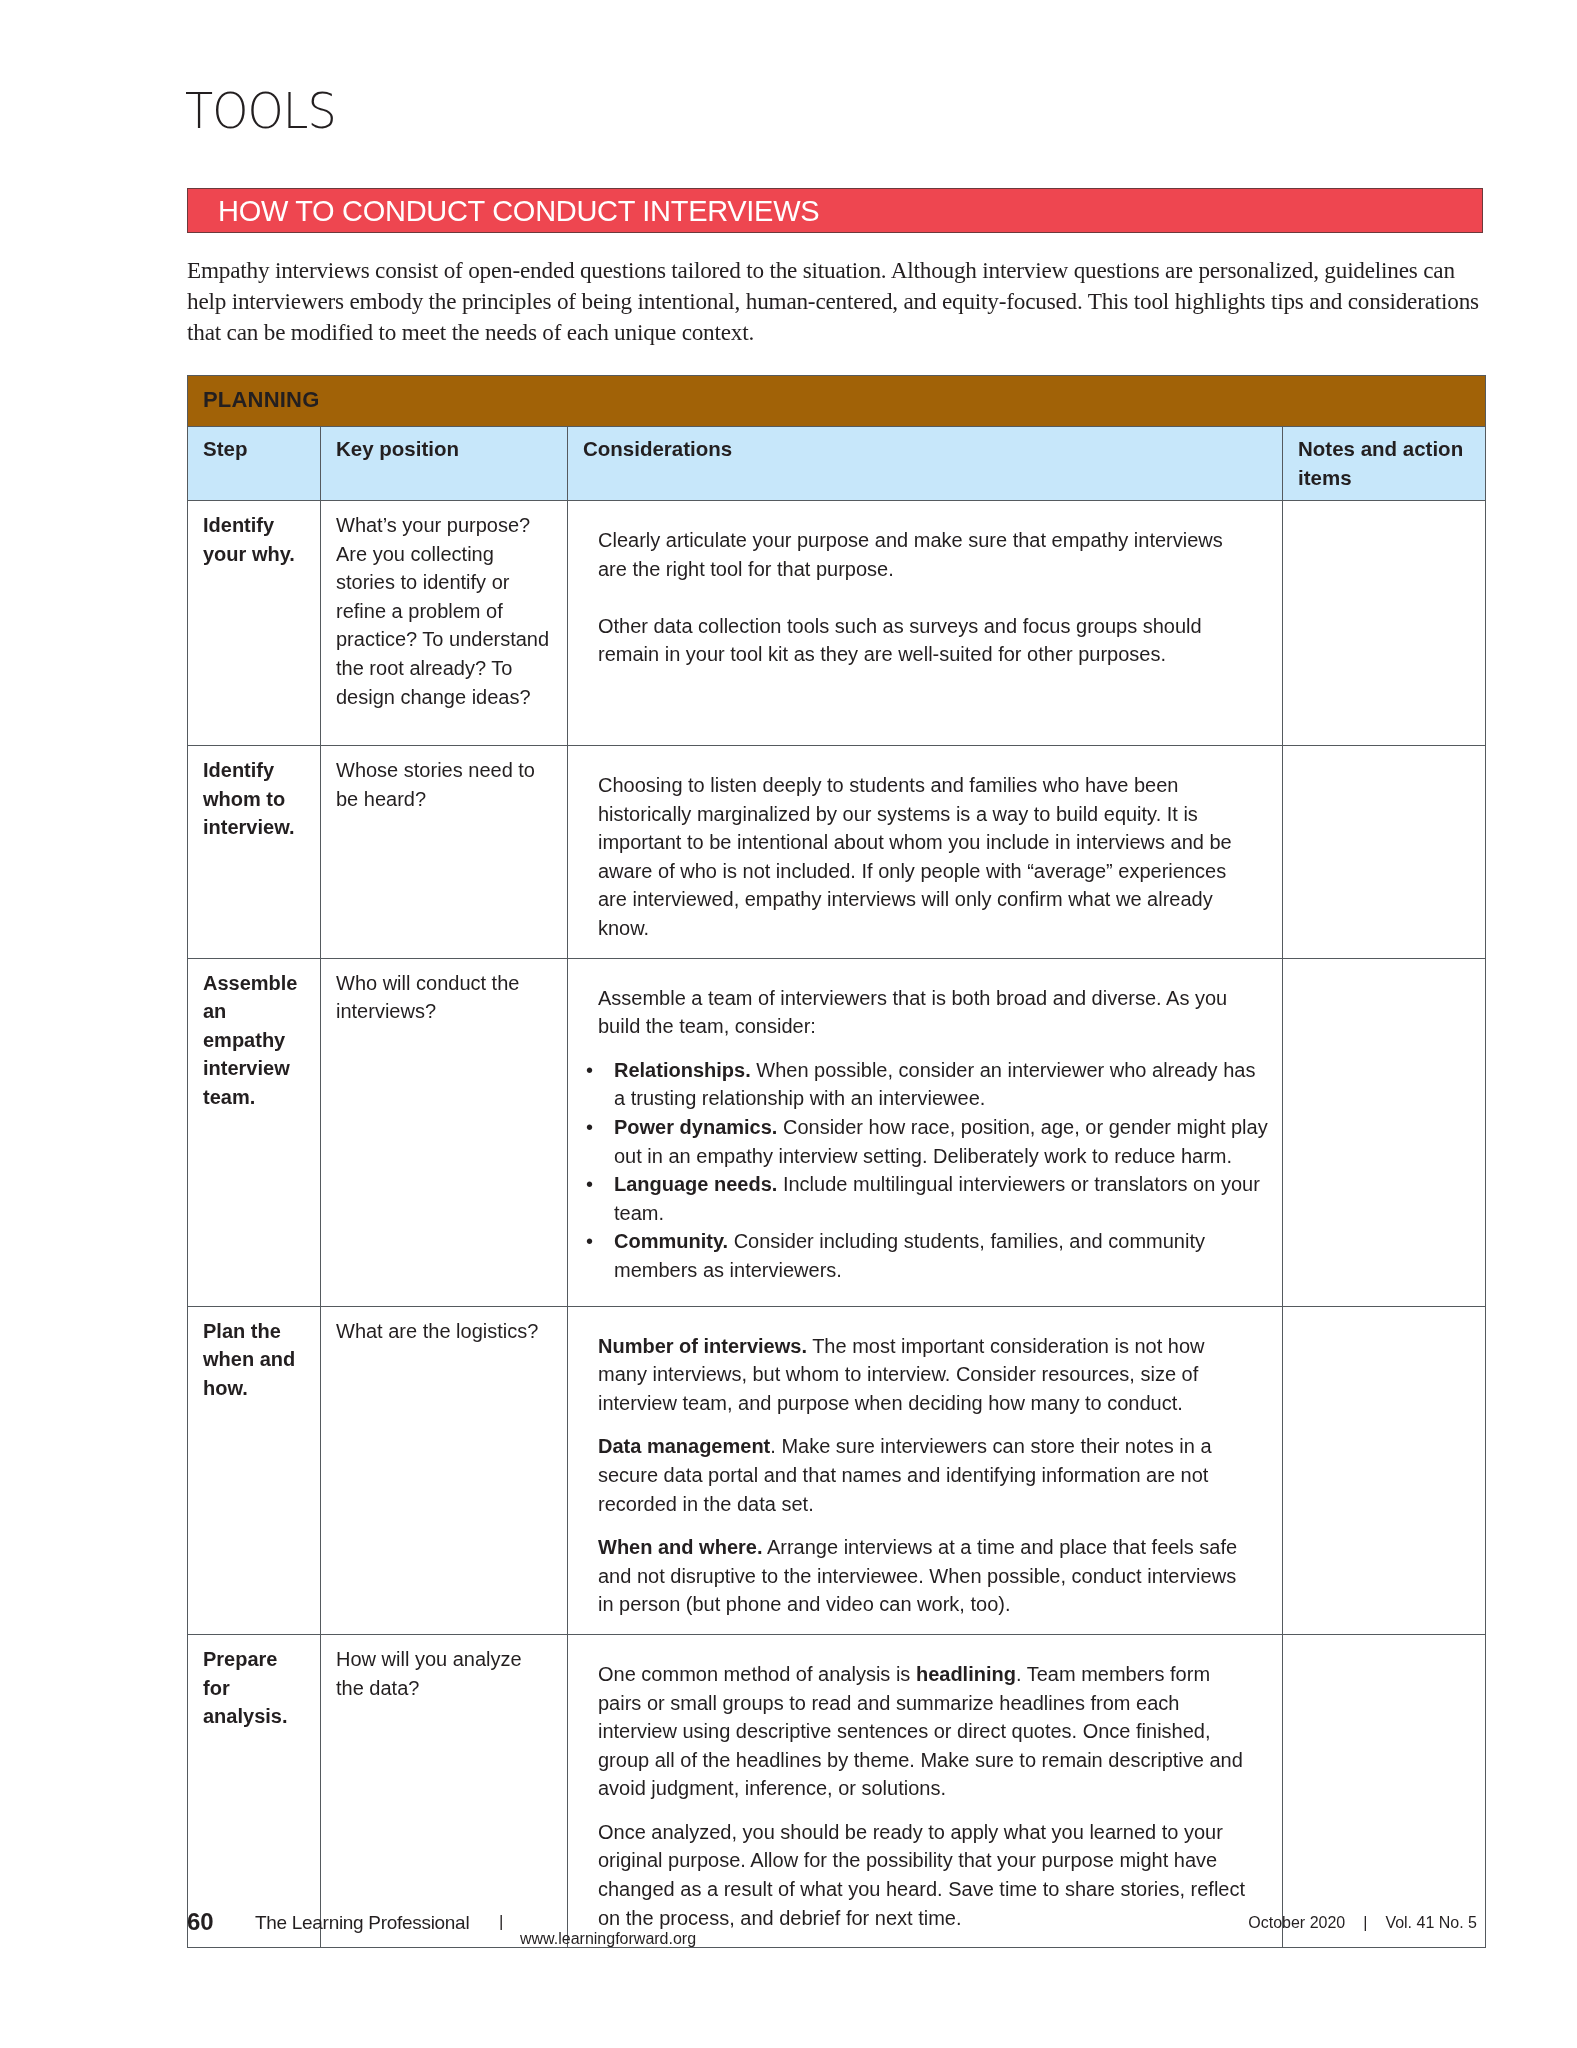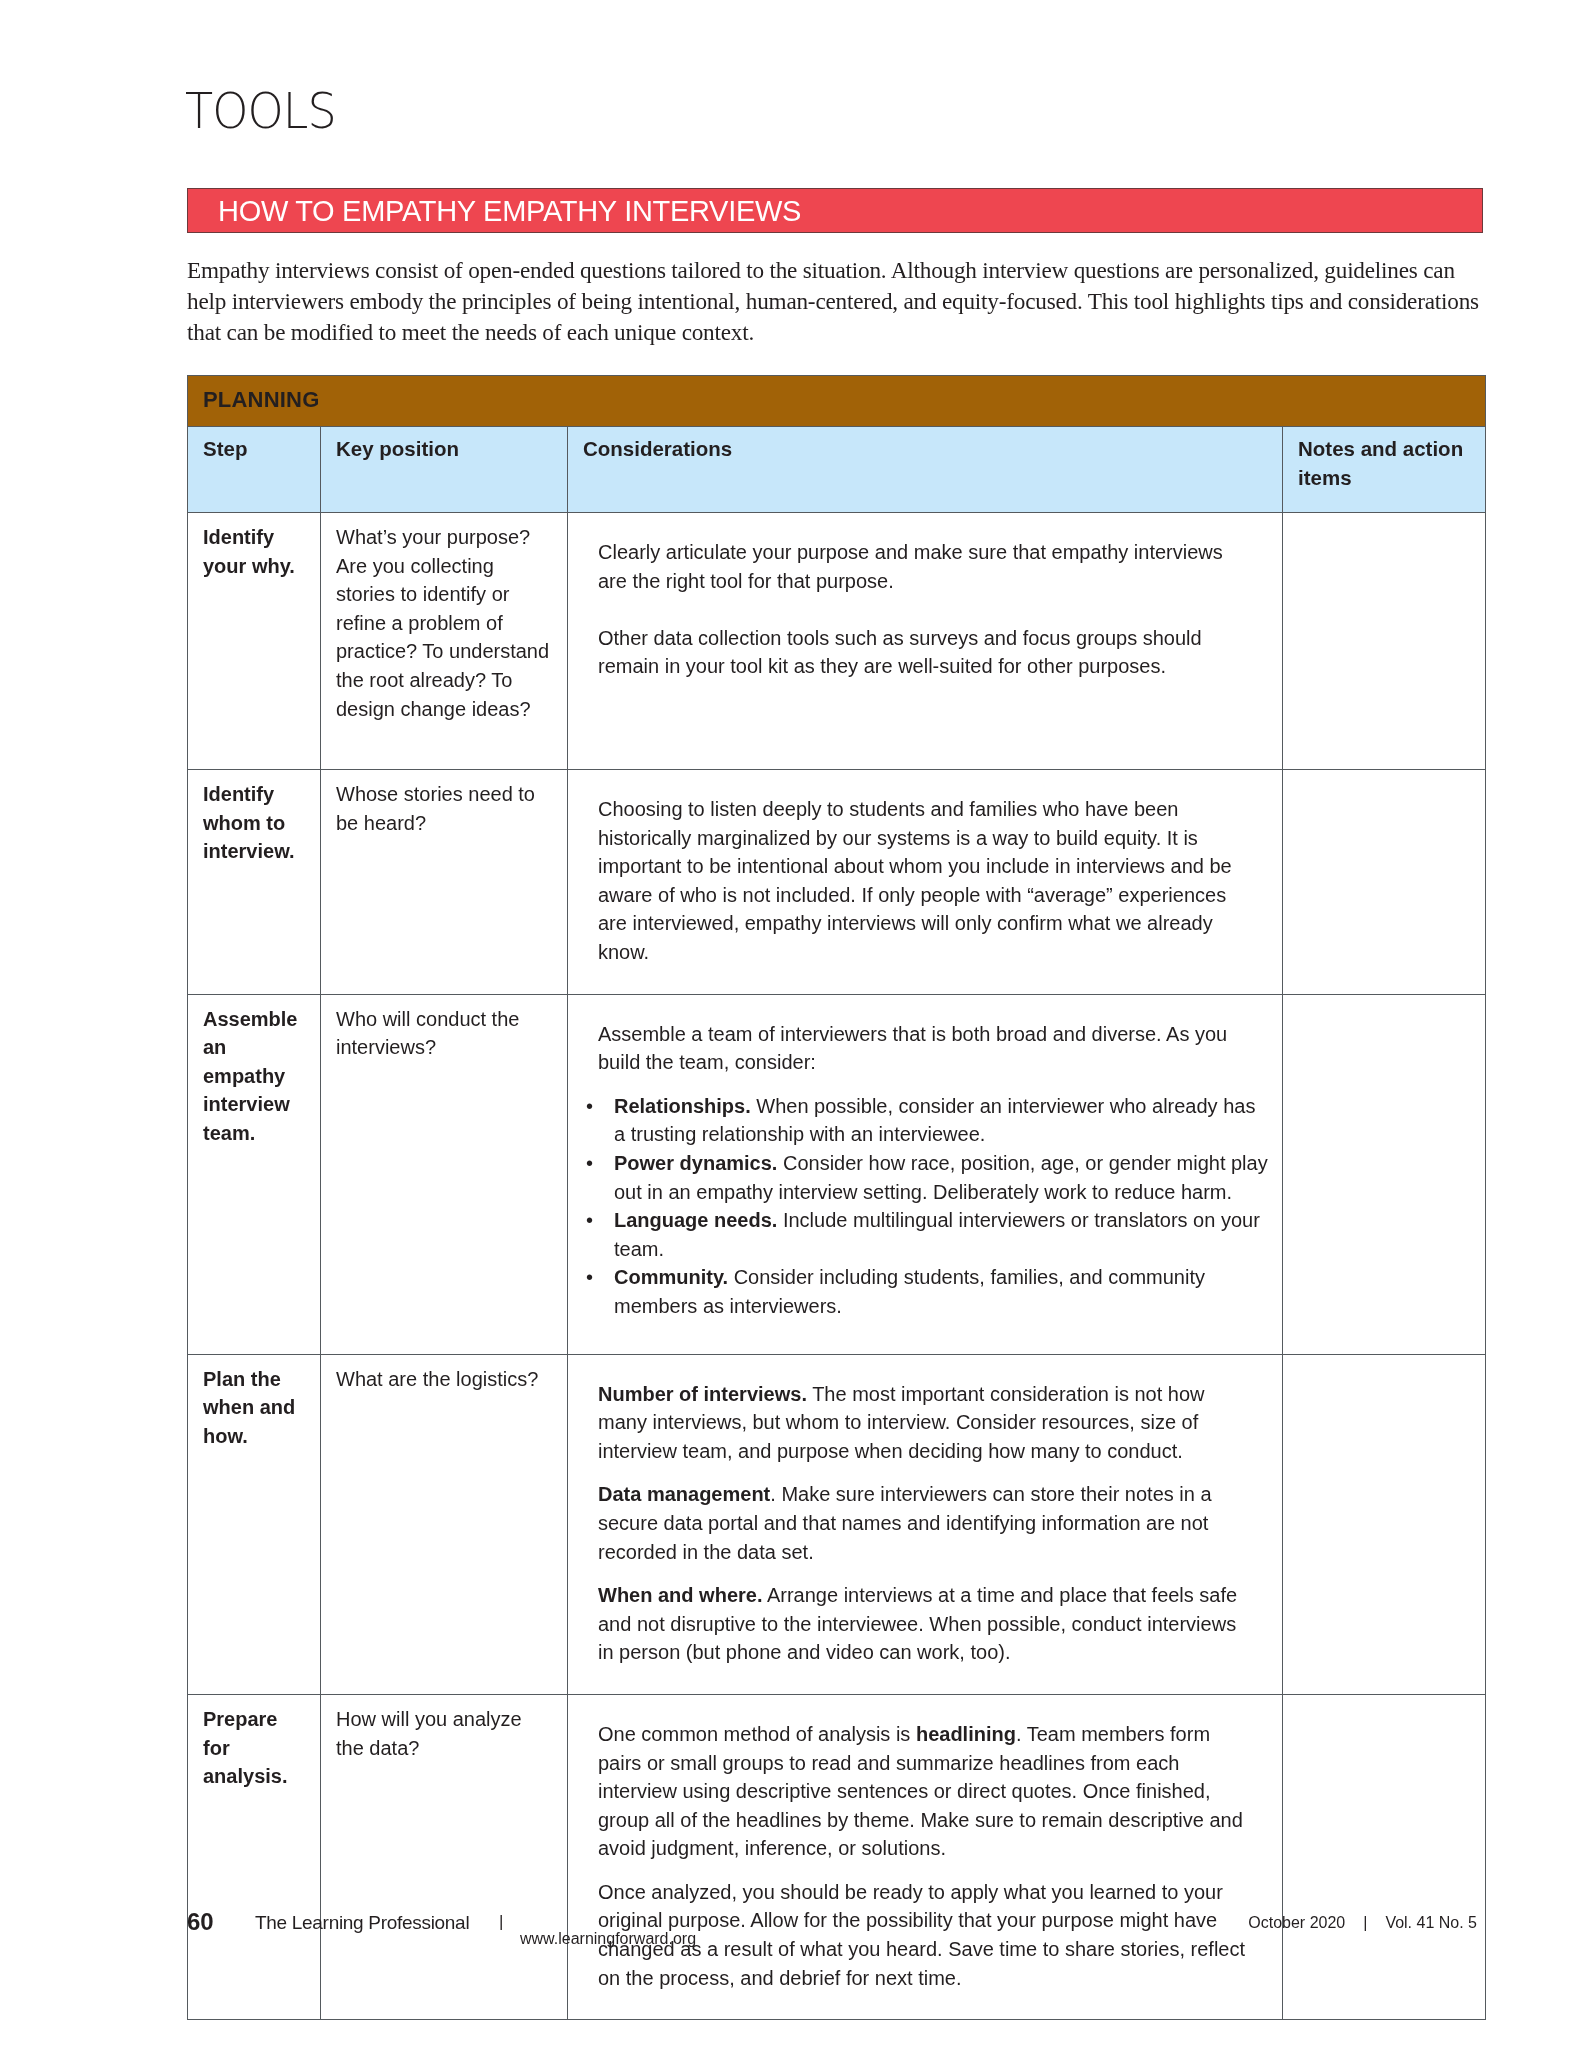--- a/index.html
+++ b/index.html
@@ -21,21 +21,21 @@
   .intro {
     position: absolute; left: 187px; top: 255px; width: 1300px;
     font-family: Liberation Serif, serif; font-size: 23.2px; line-height: 31px; color: #231f20;
     margin: 0; letter-spacing: -0.2px;
   }
   .tbl {
     position: absolute; left: 187px; top: 375px; width: 1298px;
     border-collapse: collapse; table-layout: fixed;
     font-family: "Liberation Sans", sans-serif; font-size: 20px; line-height: 28.6px; color: #231f20;
   }
-  .tbl td, .tbl th { border: 1.5px solid #555a5e; vertical-align: top; padding: 10px 14px 12px 15px; text-align: left; }
+  .tbl td, .tbl th { border: 1.5px solid #555a5e; vertical-align: top; padding: 10px 14px 0 15px; text-align: left; }
   .tbl .planning td { background: #a16207; height: 40px; padding: 10px 14px 0 15px; font-weight: 700; font-size: 22px; letter-spacing: 0.2px; }
   .tbl .hdr th { background: #c7e7fa; height: 65px; font-weight: 700; font-size: 20.5px; padding-top: 8px; }
   .tbl .step { font-weight: 700; }
   .tbl .r1 td { height: 234px; }
   .tbl .r2 td { height: 180px; }
   .tbl .r3 td { height: 337px; }
   .tbl .r4 td { height: 298px; }
   .tbl .r5 td { height: 286px; }
   .para { margin: 15px; }
   .gap { margin-top: 28.6px; }
@@ -52,21 +52,21 @@
   .footer .right { position: absolute; right: 0; top: 4px; font-size: 16px; white-space: nowrap; }
   .footer .right span { display: inline-block; }
   .footer .right .sep2 { margin: 0 18px; }
 </style>
 </head>
 <body>
 
 <h2 class="section-label">TOOLS</h2>
 
 <div class="title-bar">
-  <h1>HOW TO EMPATHY EMPATHY INTERVIEWS</h1>
+  <h1>HOW TO CONDUCT CONDUCT INTERVIEWS</h1>
 </div>
 
 <p class="intro">Empathy interviews consist of open-ended questions tailored to the situation. Although interview questions are personalized, guidelines can help interviewers embody the principles of being intentional, human-centered, and equity-focused. This tool highlights tips and considerations that can be modified to meet the needs of each unique context.</p>
 
 <table class="tbl">
   <colgroup>
     <col style="width:133px">
     <col style="width:247px">
     <col style="width:715px">
     <col style="width:203px">

